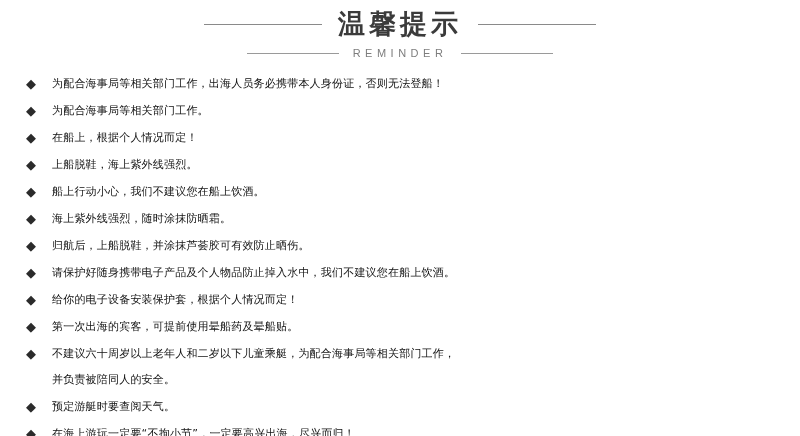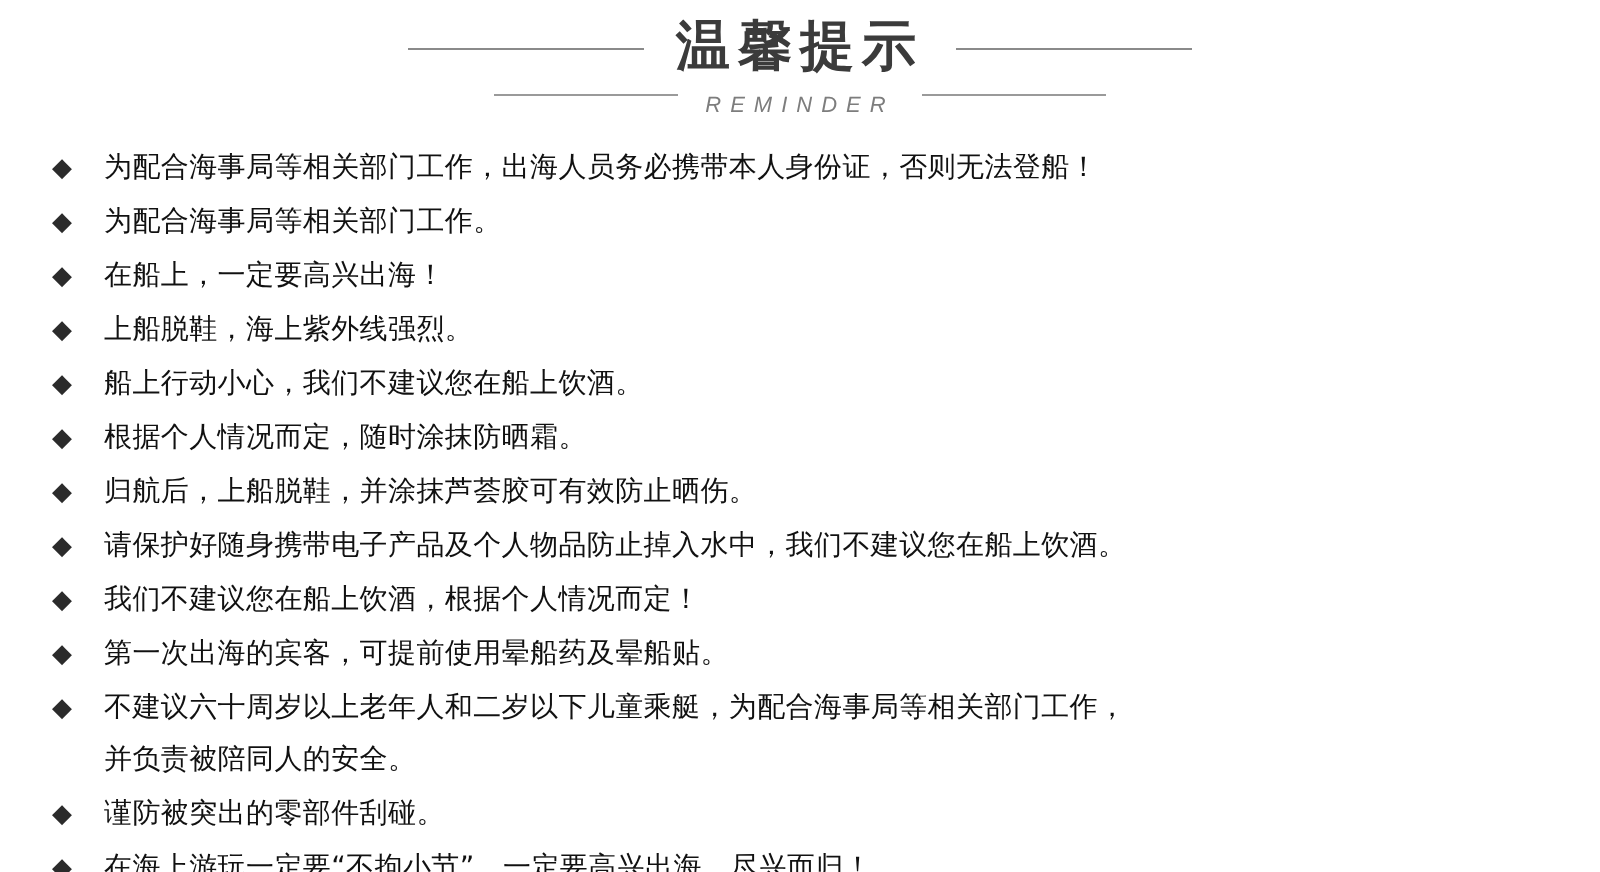--- a/index.html
+++ b/index.html
@@ -45,24 +45,24 @@
     font-size: 27px;
     font-weight: bold;
     letter-spacing: 4px;
     color: #3b3b3b;
     padding: 0 16px;
     line-height: 1.2;
     white-space: nowrap;
   }
   .sub-row {
     display: flex;
+    align-items: center;
     justify-content: center;
     width: 100%;
     margin-top: 7px;
-    font-style: italic;
   }
   .sub-rule {
     height: 1px;
     background: #9a9a9a;
     width: 92px;
   }
   .sub-text {
     font-family: "Liberation Sans", sans-serif;
     font-size: 11px;
     letter-spacing: 4.5px;
@@ -89,21 +89,21 @@
     width: 26px;
     font-size: 13px;
     line-height: 26px;
     color: #2b2b2b;
     text-align: left;
     user-select: none;
   }
   .item-text {
     flex: 1 1 auto;
     font-family: "DejaVu Sans", "Liberation Sans", sans-serif;
-    font-size: 14px;
+    font-size: 11px;
     line-height: 26px;
     color: #111111;
     letter-spacing: 0.2px;
     white-space: pre-line;
   }
 </style>
 </head>
 <body>
 
 <div class="page">
@@ -128,67 +128,67 @@
       <span class="item-text">为配合海事局等相关部门工作，出海人员务必携带本人身份证，否则无法登船！</span>
     </div>
 
     <div class="item">
       <span class="bullet">◆</span>
       <span class="item-text">为配合海事局等相关部门工作。</span>
     </div>
 
     <div class="item">
       <span class="bullet">◆</span>
-      <span class="item-text">在船上，一定要高兴出海！</span>
+      <span class="item-text">在船上，根据个人情况而定！</span>
     </div>
 
     <div class="item">
       <span class="bullet">◆</span>
       <span class="item-text">上船脱鞋，海上紫外线强烈。</span>
     </div>
 
     <div class="item">
       <span class="bullet">◆</span>
       <span class="item-text">船上行动小心，我们不建议您在船上饮酒。</span>
     </div>
 
     <div class="item">
       <span class="bullet">◆</span>
-      <span class="item-text">根据个人情况而定，随时涂抹防晒霜。</span>
+      <span class="item-text">海上紫外线强烈，随时涂抹防晒霜。</span>
     </div>
 
     <div class="item">
       <span class="bullet">◆</span>
       <span class="item-text">归航后，上船脱鞋，并涂抹芦荟胶可有效防止晒伤。</span>
     </div>
 
     <div class="item">
       <span class="bullet">◆</span>
       <span class="item-text">请保护好随身携带电子产品及个人物品防止掉入水中，我们不建议您在船上饮酒。</span>
     </div>
 
     <div class="item">
       <span class="bullet">◆</span>
-      <span class="item-text">我们不建议您在船上饮酒，根据个人情况而定！</span>
+      <span class="item-text">给你的电子设备安装保护套，根据个人情况而定！</span>
     </div>
 
     <div class="item">
       <span class="bullet">◆</span>
       <span class="item-text">第一次出海的宾客，可提前使用晕船药及晕船贴。</span>
     </div>
 
     <div class="item">
       <span class="bullet">◆</span>
       <span class="item-text">不建议六十周岁以上老年人和二岁以下儿童乘艇，为配合海事局等相关部门工作，
 并负责被陪同人的安全。</span>
     </div>
 
     <div class="item">
       <span class="bullet">◆</span>
-      <span class="item-text">谨防被突出的零部件刮碰。</span>
+      <span class="item-text">预定游艇时要查阅天气。</span>
     </div>
 
     <div class="item">
       <span class="bullet">◆</span>
       <span class="item-text">在海上游玩一定要“不拘小节”，一定要高兴出海，尽兴而归！</span>
     </div>
 
   </div>
 </div>
 

